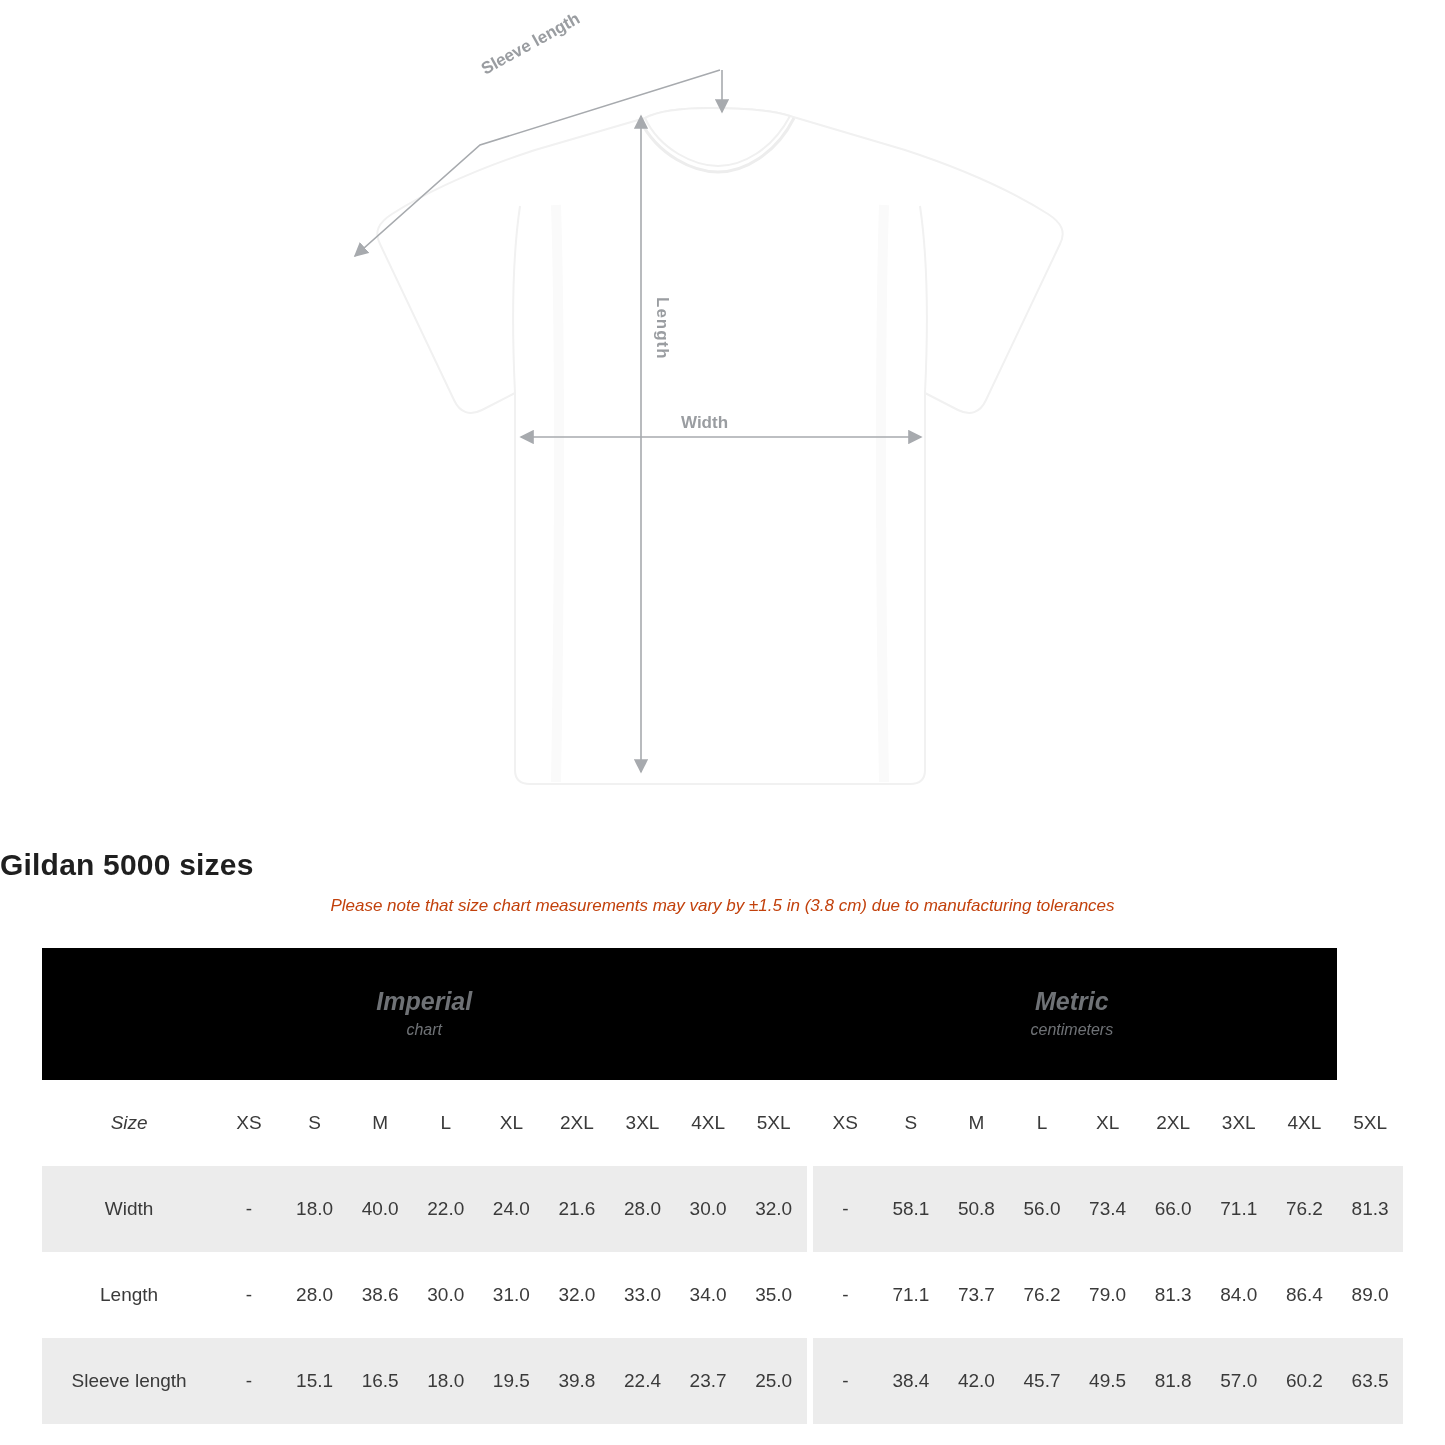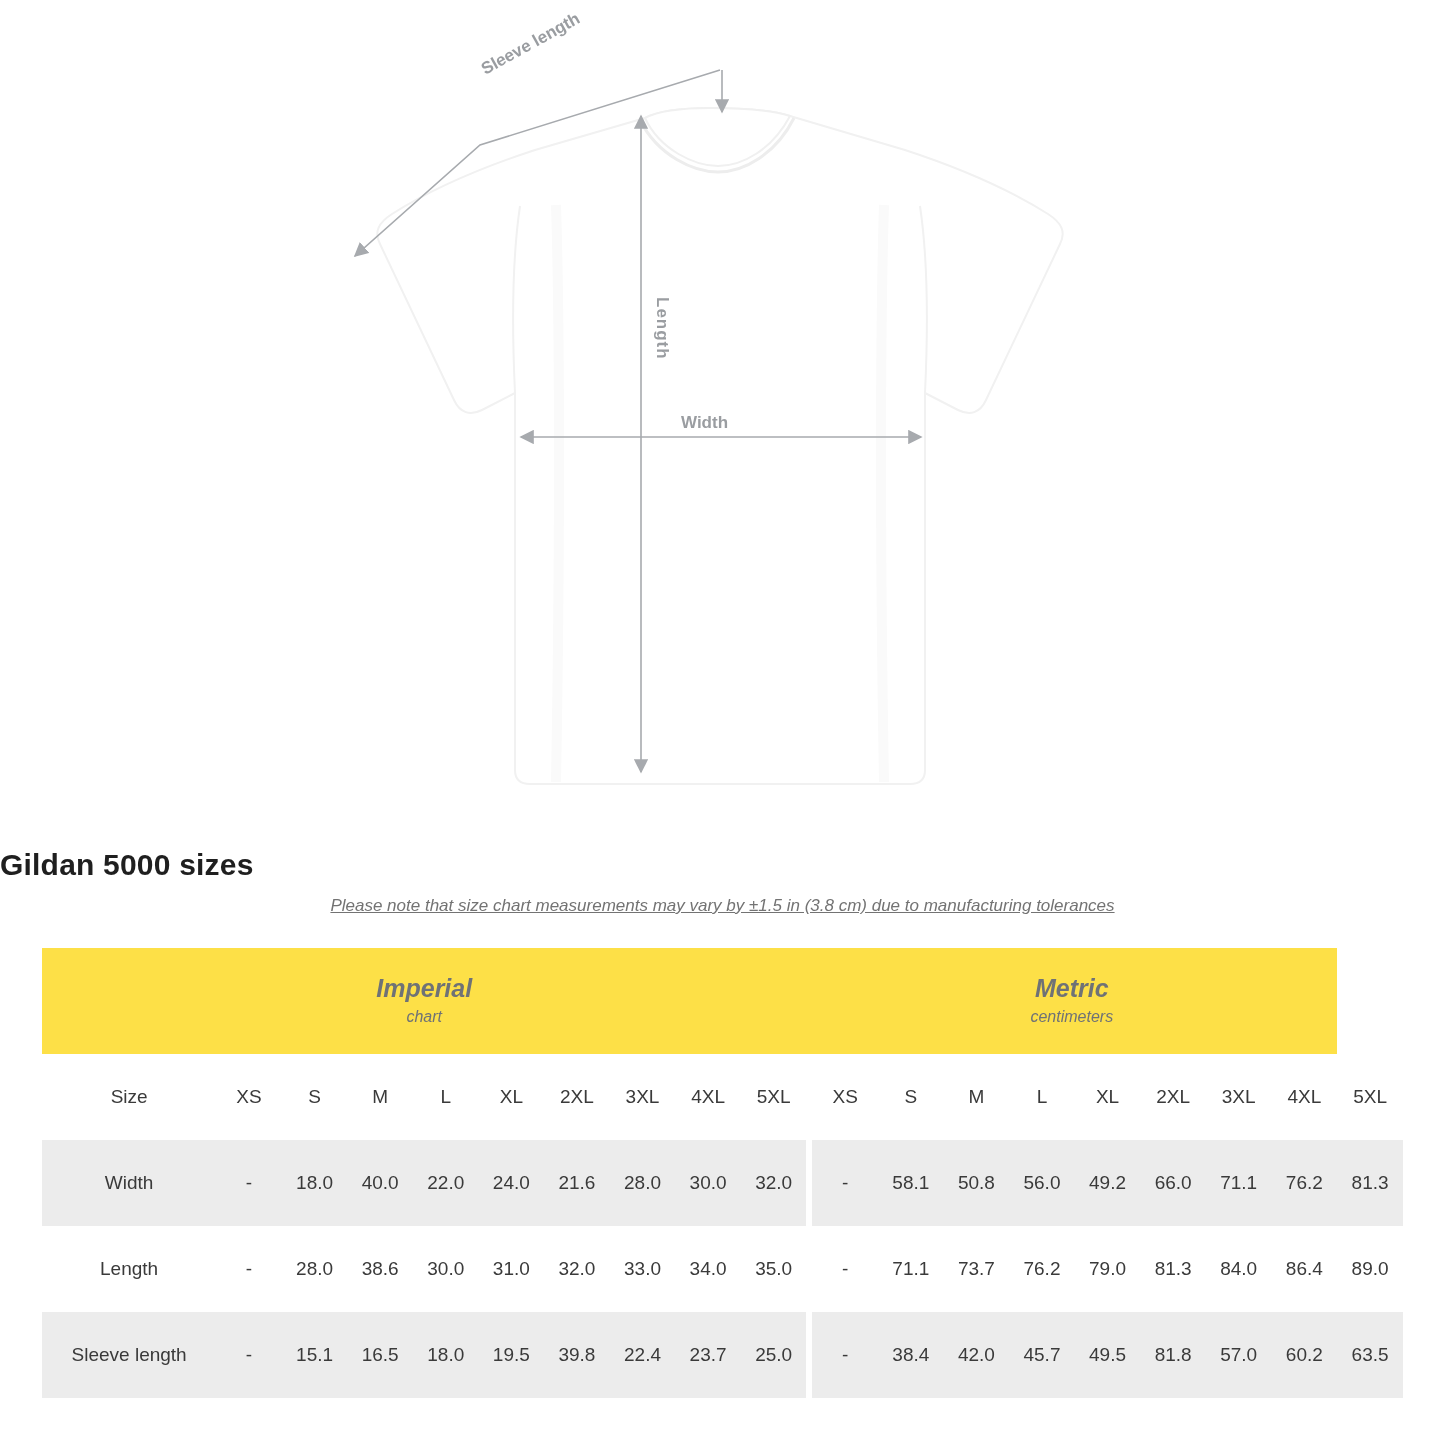--- a/index.html
+++ b/index.html
@@ -62,23 +62,22 @@
     font-weight: bold;
     color: #1f1f1f;
     margin: 0;
     padding-top: 18px;
     letter-spacing: .2px;
   }
   .subtitle {
     text-align: center;
     font-size: 17px;
     font-style: italic;
-    color: #737373;
+    color: #c2410c;
     margin: 14px 0 0 0;
-    text-decoration: underline;
   }
 
   
   .table-wrap {
     margin: 32px 42px 0 42px;
   }
   table.size-table {
     border-collapse: collapse;
     width: 1361px;
     table-layout: fixed;
@@ -86,23 +85,23 @@
   table.size-table td,
   table.size-table th {
     text-align: center;
     vertical-align: middle;
     font-size: 19px;
     color: #3a3a3a;
     font-weight: normal;
     border: 0;
   }
   .unit-head td {
-    background: #fde047;
+    background: #000000;
     height: 100px;
-    padding: 3px;
+    padding: 16px;
   }
   .unit-name {
     font-size: 25px;
     font-style: italic;
     font-weight: bold;
     color: #6f7276;
     line-height: 1.25;
   }
   .unit-sub {
     font-size: 16px;
@@ -112,20 +111,21 @@
   }
   .hdr-row td {
     height: 84px;
     background: #ffffff;
     font-weight: bold;
     color: #3a3a3a;
     font-size: 19px;
   }
   .hdr-row td.rowlabel {
     font-size: 19px;
+    font-style: italic;
   }
   tr.band td {
     height: 84px;
   }
   tr.shaded td {
     background: #ececec;
   }
   tr.plain td {
     background: #ffffff;
   }
@@ -281,21 +281,21 @@
           <td>24.0</td>
           <td>21.6</td>
           <td>28.0</td>
           <td>30.0</td>
           <td>32.0</td>
           <td class="gap"></td>
           <td>-</td>
           <td>58.1</td>
           <td>50.8</td>
           <td>56.0</td>
-          <td>49.2</td>
+          <td>73.4</td>
           <td>66.0</td>
           <td>71.1</td>
           <td>76.2</td>
           <td>81.3</td>
         </tr>
 
         <tr class="band plain">
           <td class="rowlabel">Length</td>
           <td>-</td>
           <td>28.0</td>

